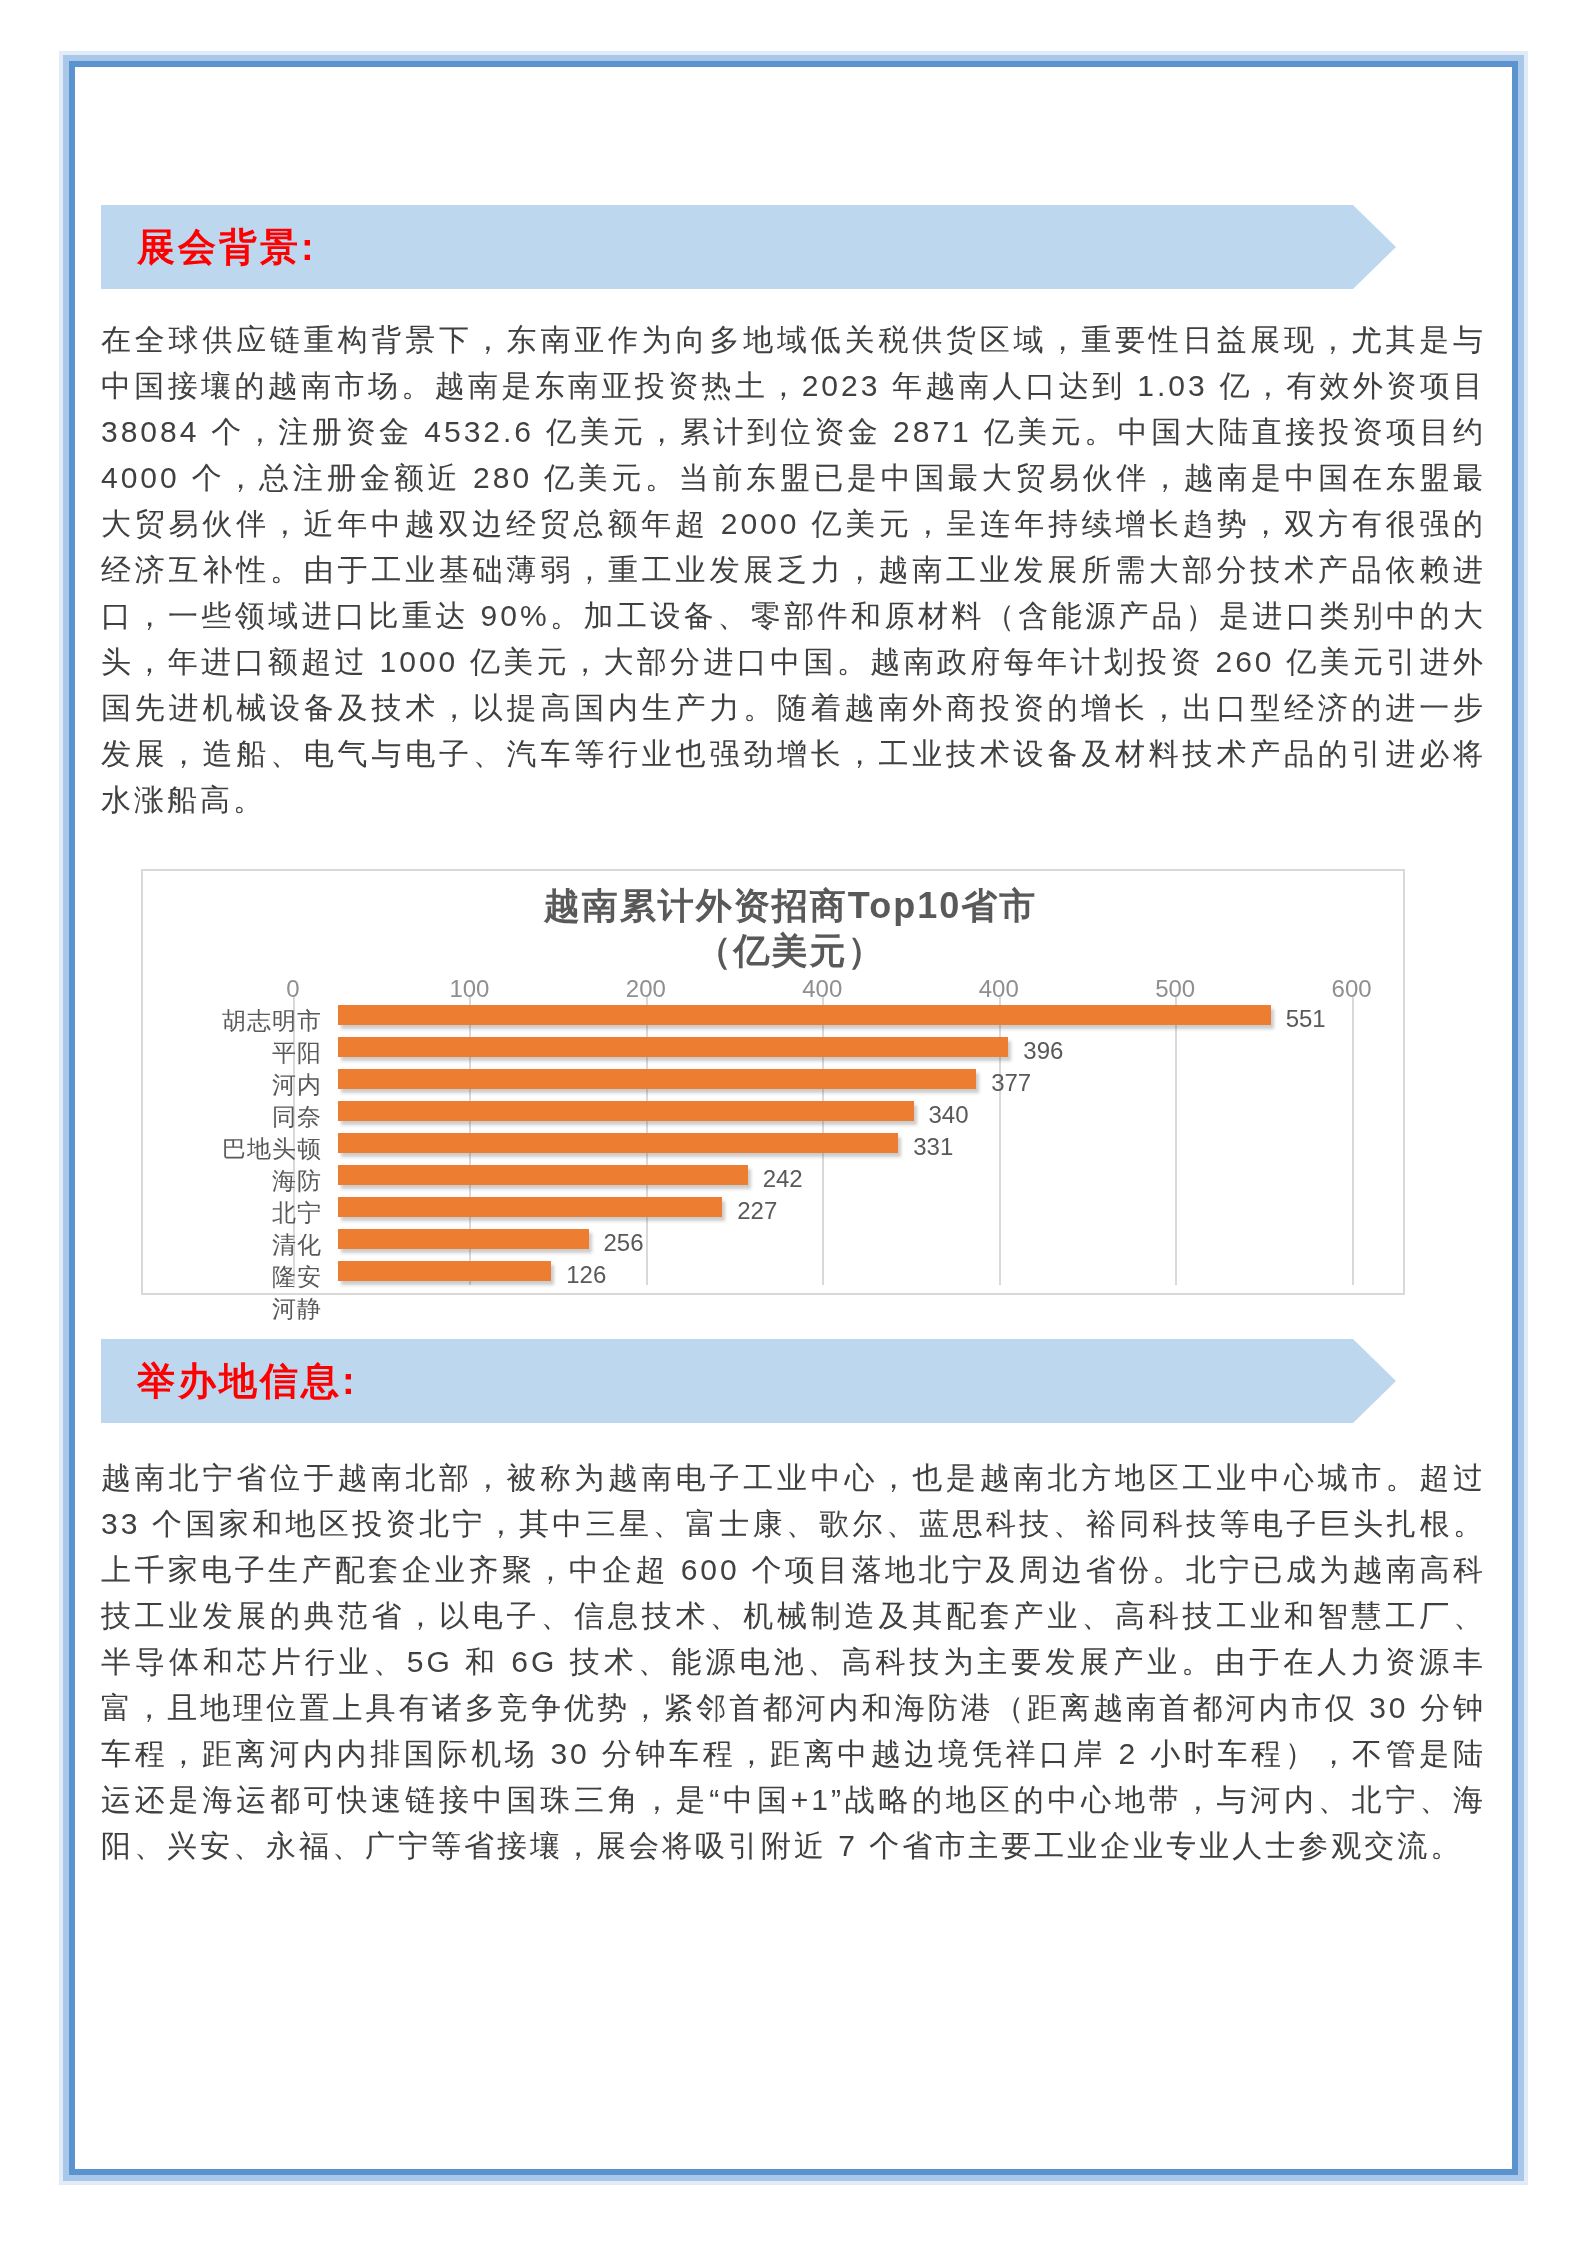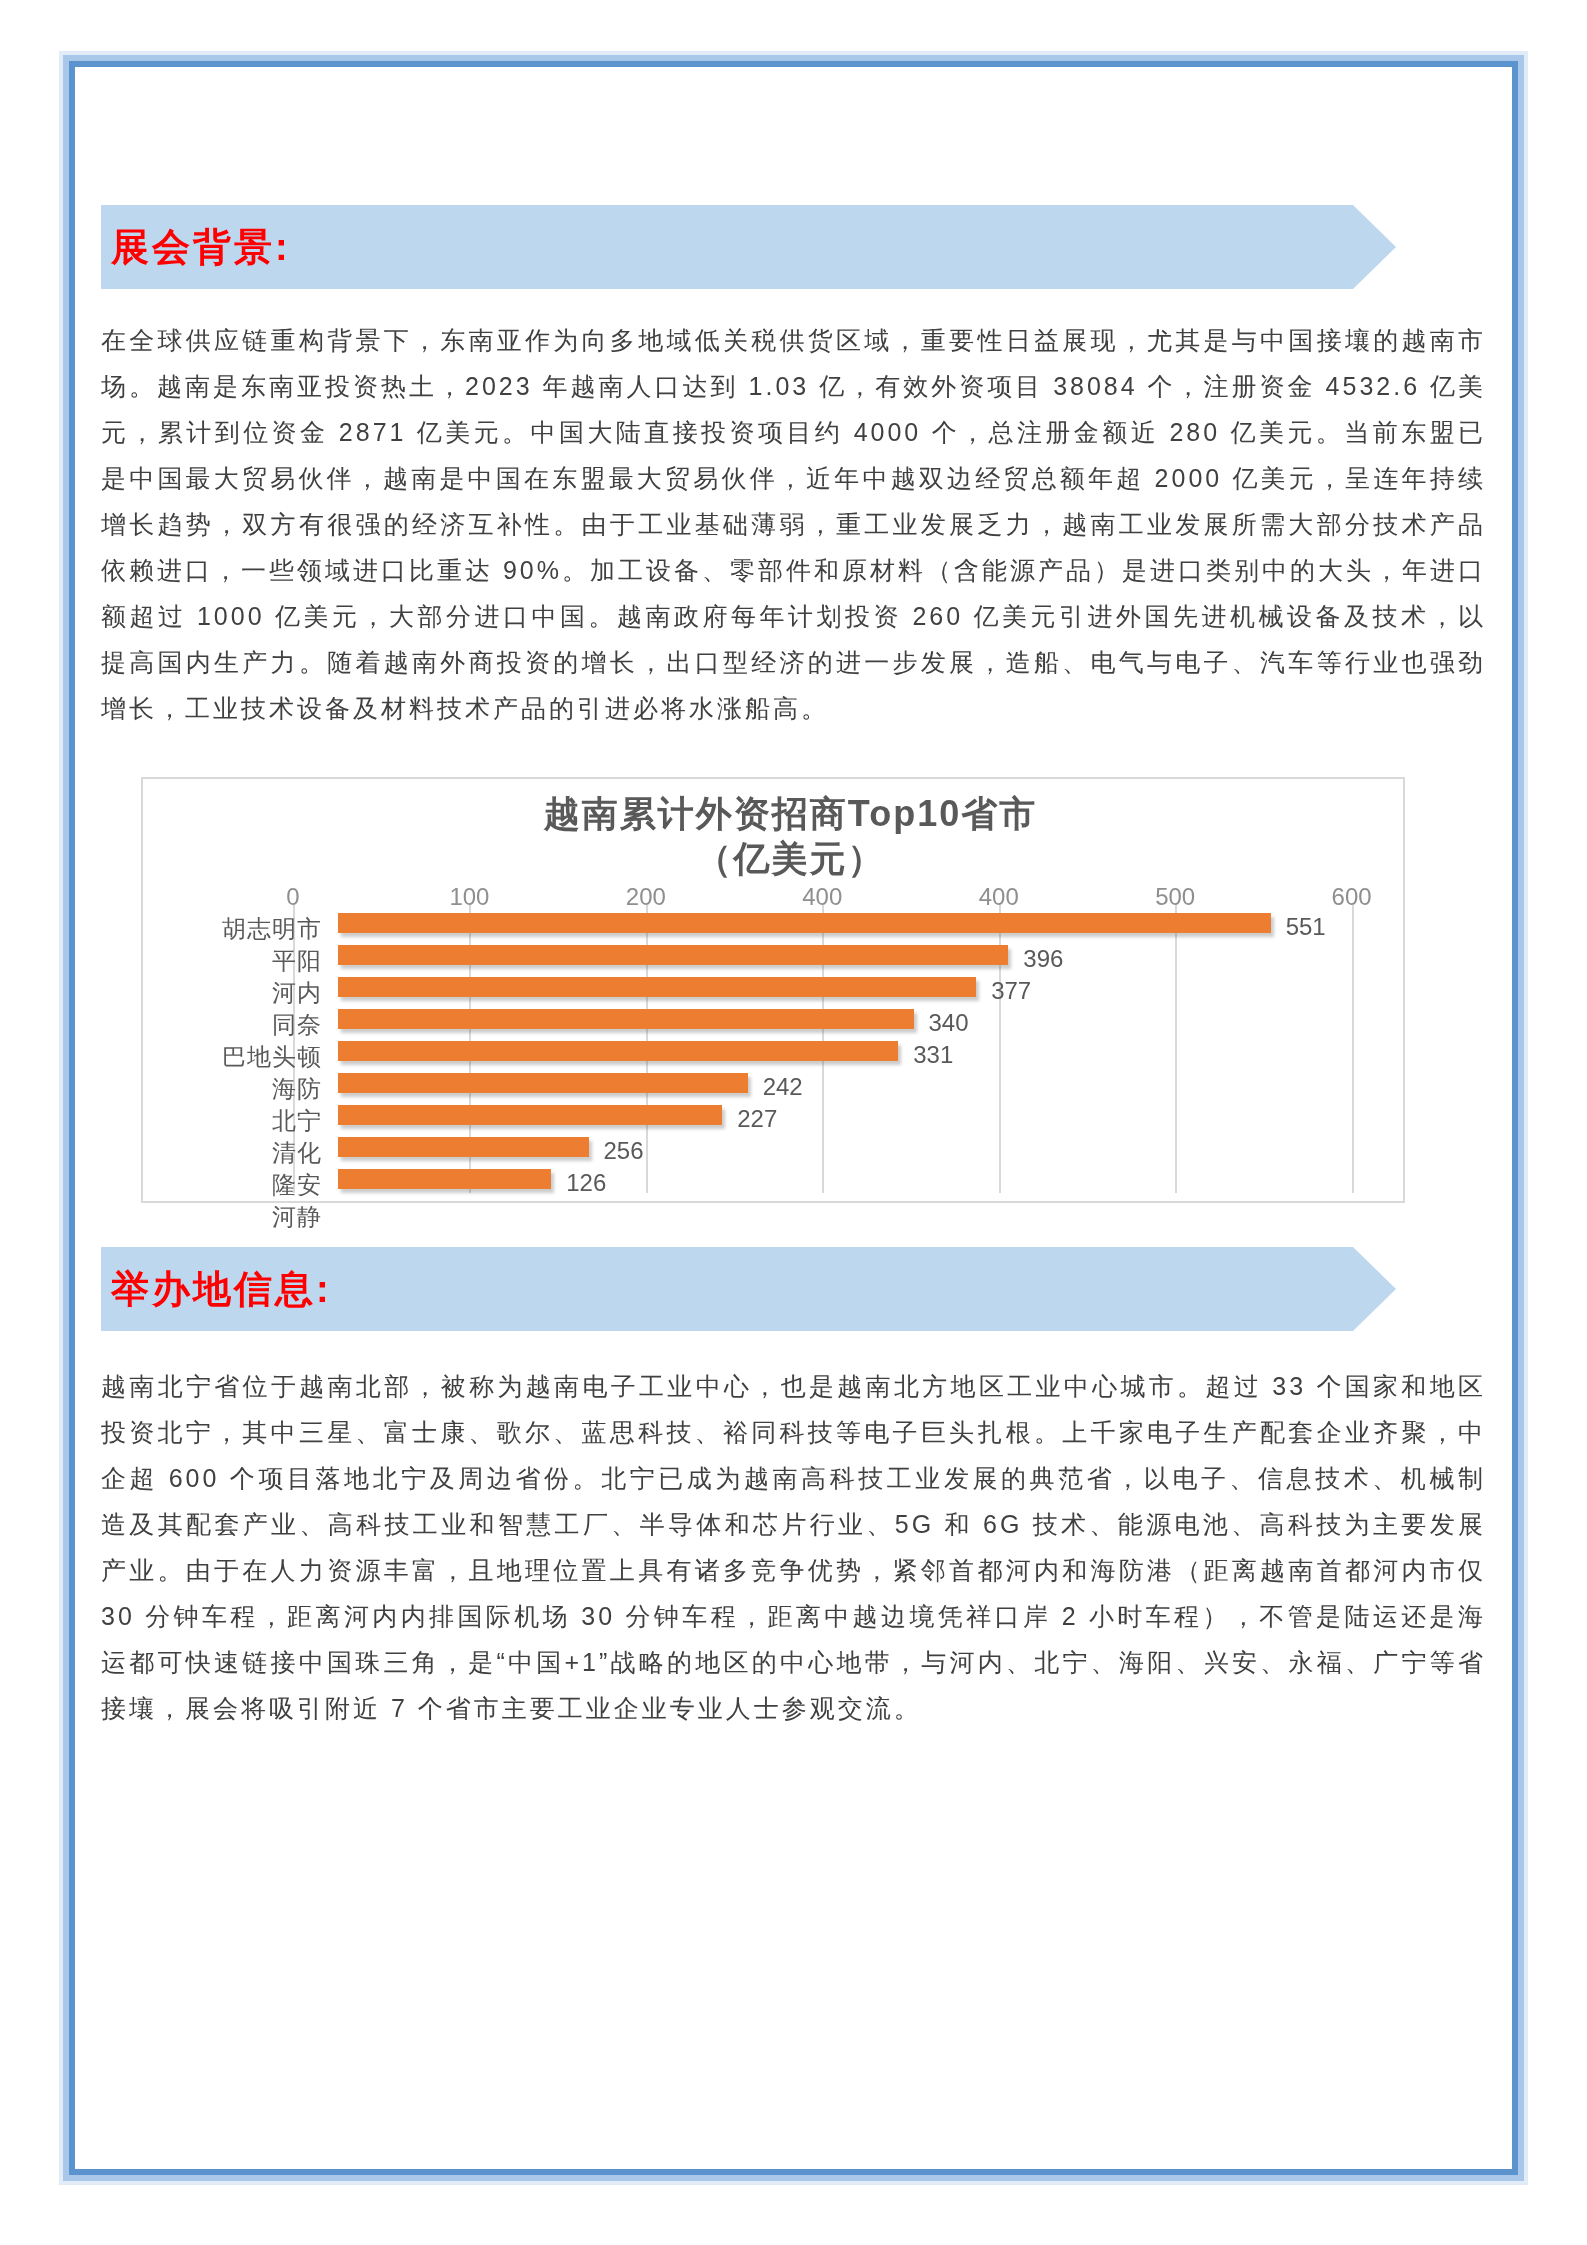--- a/index.html
+++ b/index.html
@@ -19,26 +19,26 @@
   .banner {
     position:relative; height:84px; width:1252px;
     background:#bdd7ee; display:flex; align-items:center;
   }
   .banner .arrow {
     position:absolute; left:100%; top:0; width:0; height:0;
     border-top:42px solid transparent; border-bottom:42px solid transparent;
     border-left:43px solid #bdd7ee;
   }
   .banner-text {
-    color:#fe0000; font-weight:bold; font-size:38px; letter-spacing:3px; padding-left:10px;
+    color:#fe0000; font-weight:bold; font-size:38px; letter-spacing:3px; padding-left:36px;
   }
 
   .para {
     margin-top:28px; width:100%;
-    font-size:25px; line-height:46px; letter-spacing:3px;
+    font-size:30px; line-height:46px; letter-spacing:3px;
     color:#404040; text-align:justify; text-align-last:left;
   }
 
   .chart {
     margin:46px 0 0 40px; width:1264px; height:426px;
     border:2px solid #d9d9d9; background:#ffffff; padding-top:12px;
   }
   .chart-title, .chart-subtitle {
     text-align:center; font-weight:bold; color:#595959;
     font-size:36px; line-height:45px; letter-spacing:2px;padding-left:35px;

